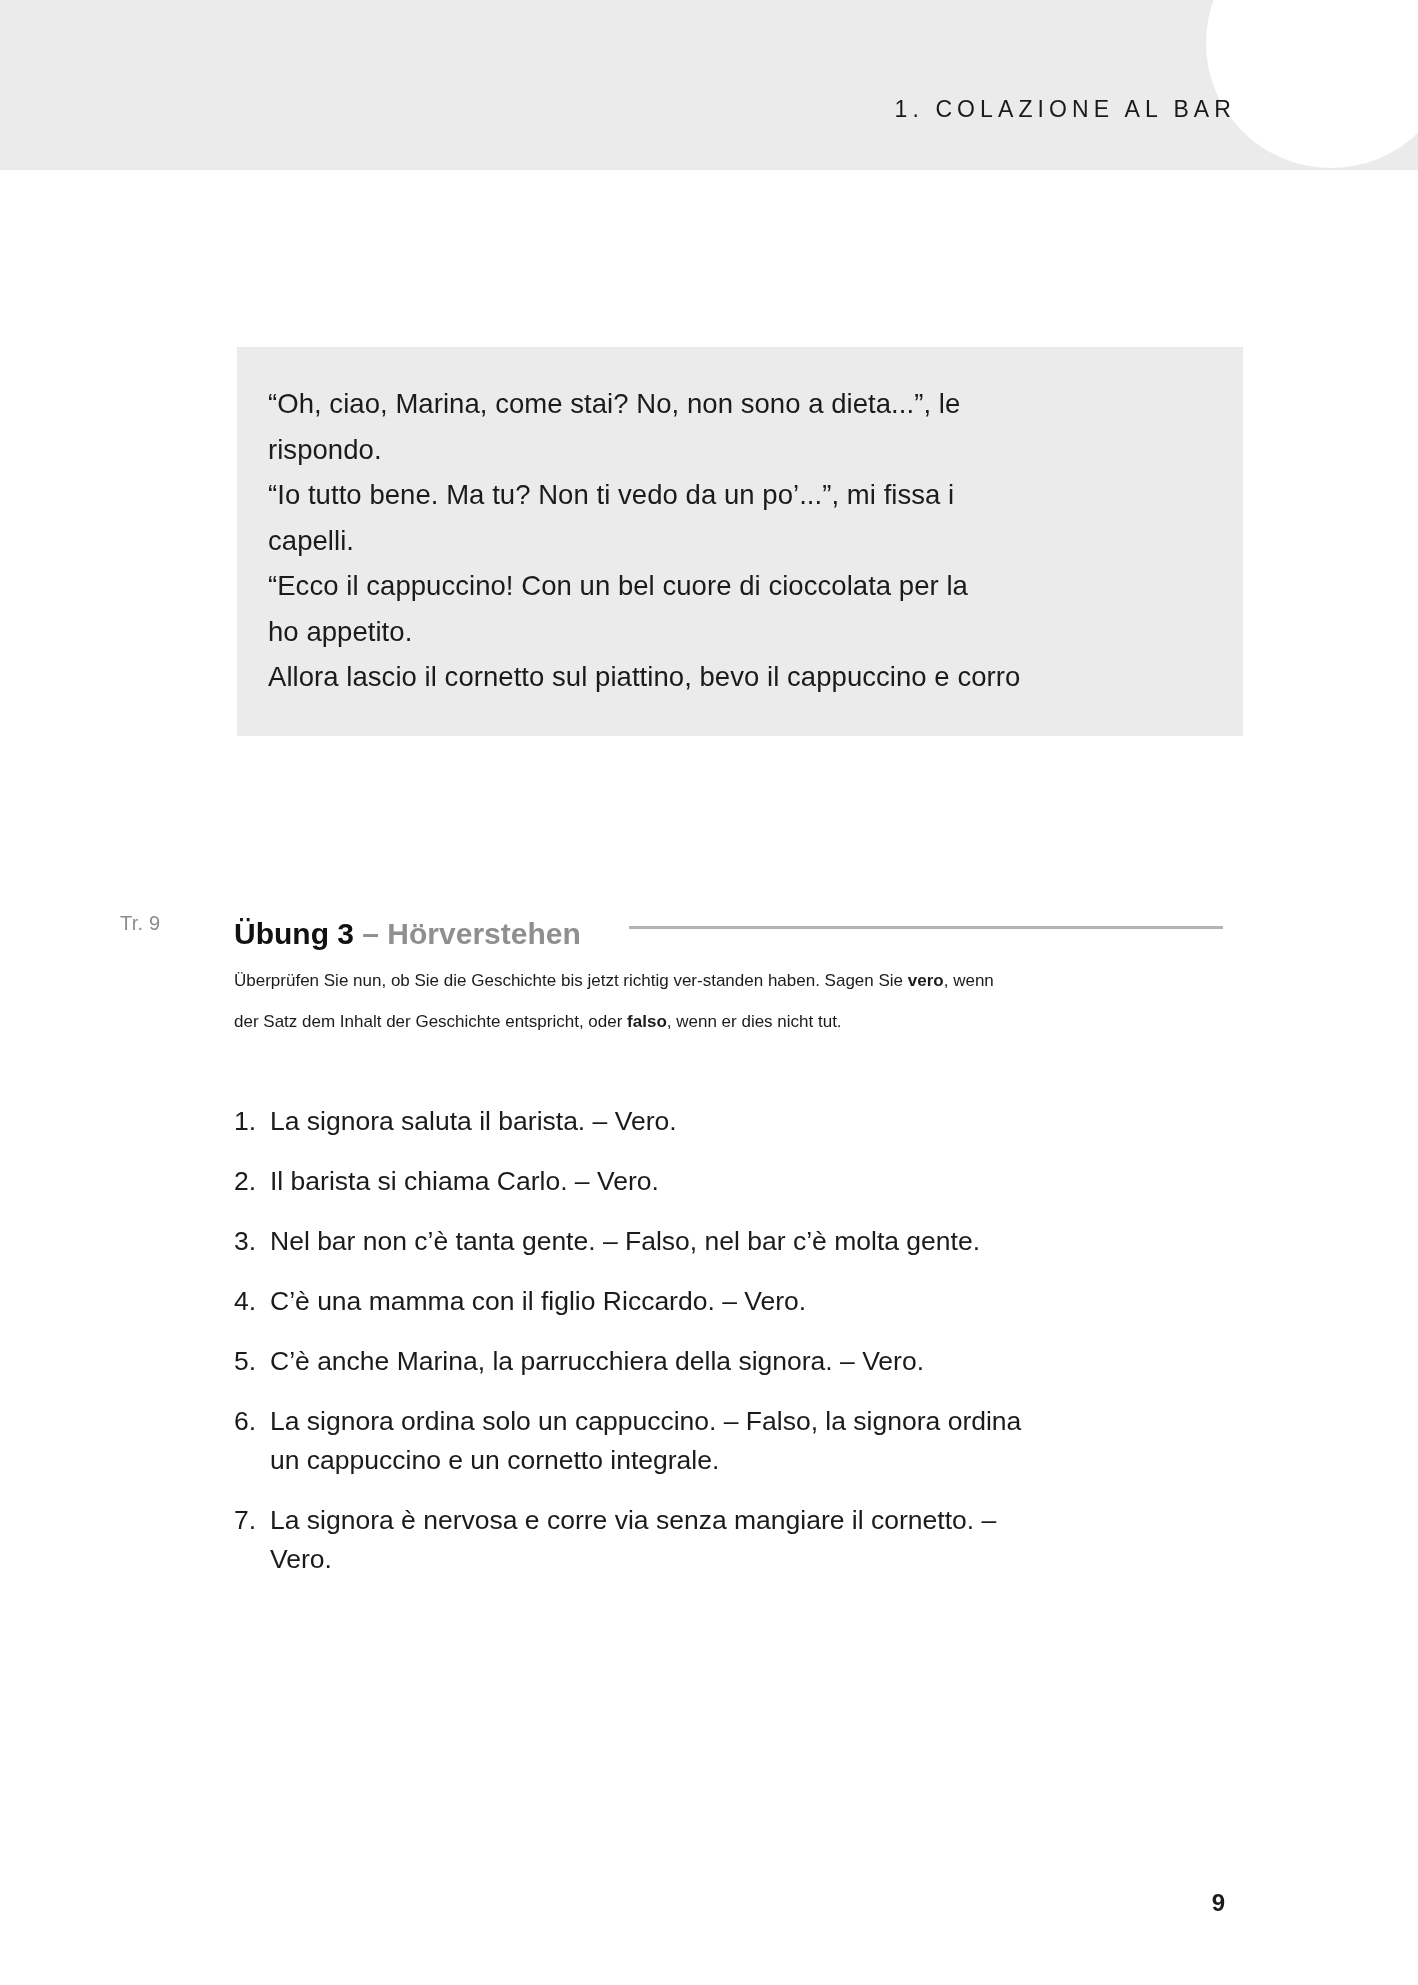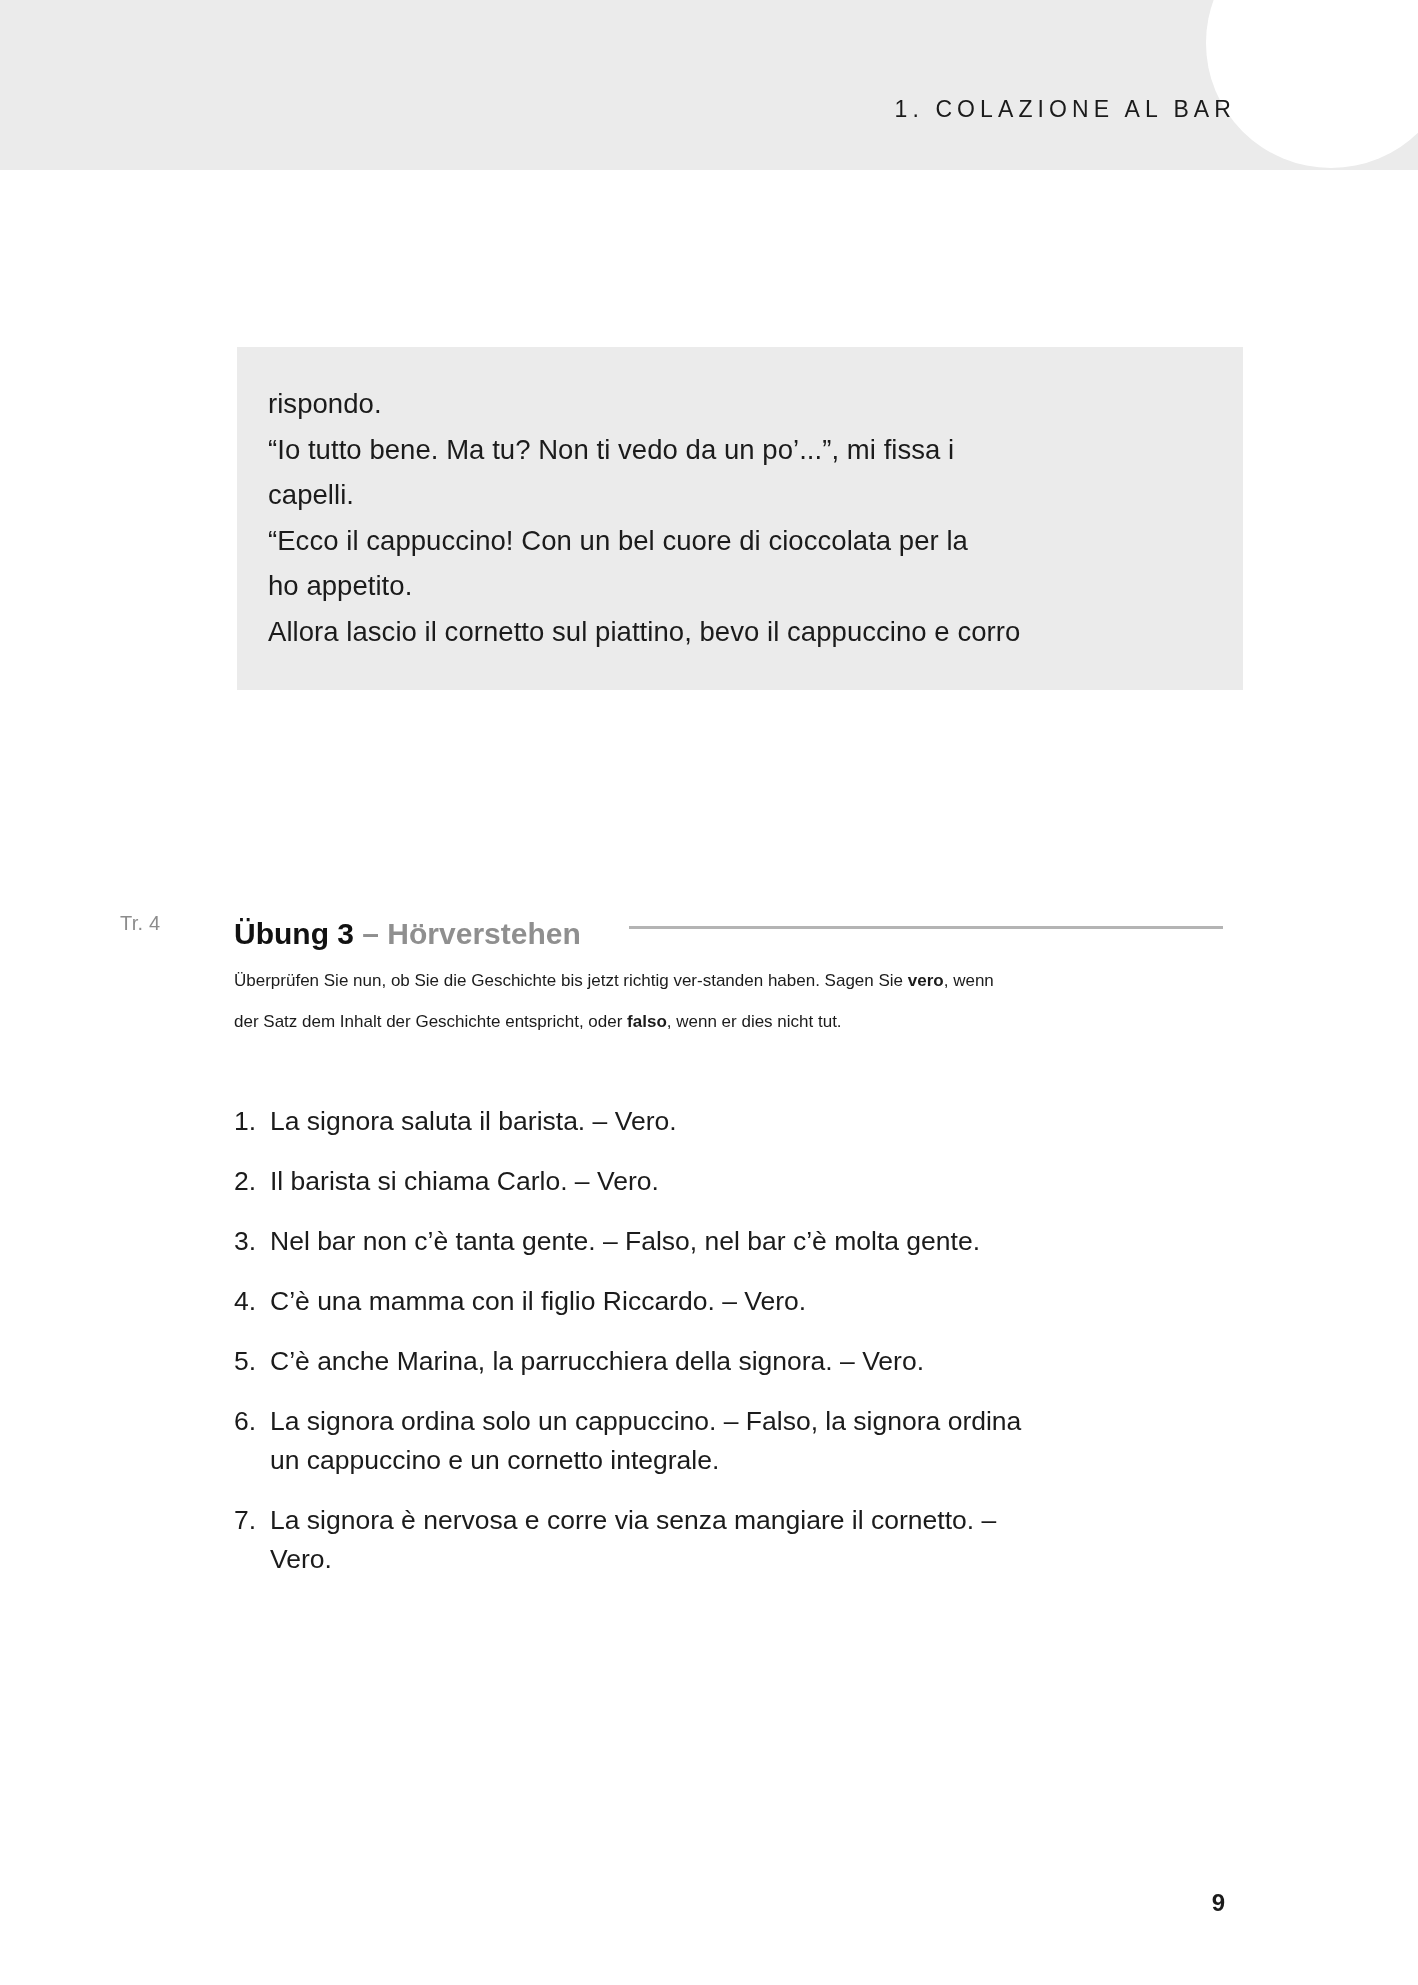--- a/index.html
+++ b/index.html
@@ -149,30 +149,31 @@
 </style>
 </head>
 <body>
 
 <div class="header-band">
   <div class="header-circle"></div>
   <div class="header-title">1. COLAZIONE AL BAR</div>
 </div>
 
 <div class="quote-box">
+  <div class="quote-line">“Oh, ciao, Marina, come stai? No, non sono a dieta...”, le</div>
   <div class="quote-line">rispondo.</div>
   <div class="quote-line">“Io tutto bene. Ma tu? Non ti vedo da un po’...”, mi fissa i</div>
   <div class="quote-line">capelli.</div>
   <div class="quote-line">“Ecco il cappuccino! Con un bel cuore di cioccolata per la</div>
   <div class="quote-line">ho appetito.</div>
   <div class="quote-line">Allora lascio il cornetto sul piattino, bevo il cappuccino e corro</div>
 </div>
 
 <div class="ex-row">
-  <div class="tr-marker">Tr. 4</div>
+  <div class="tr-marker">Tr. 9</div>
   <div class="ex-title">
     <span class="ex-num">Übung 3</span><span class="ex-sub"> – Hörverstehen</span>
   </div>
   <div class="ex-rule"></div>
 </div>
 
 <div class="instruction">
   <span>Überprüfen Sie nun, ob Sie die Geschichte bis jetzt richtig ver-standen haben. Sagen Sie </span><b>vero</b><span>, wenn der Satz dem Inhalt der Geschichte entspricht, oder </span><b>falso</b><span>, wenn er dies nicht tut.</span>
 </div>
 

